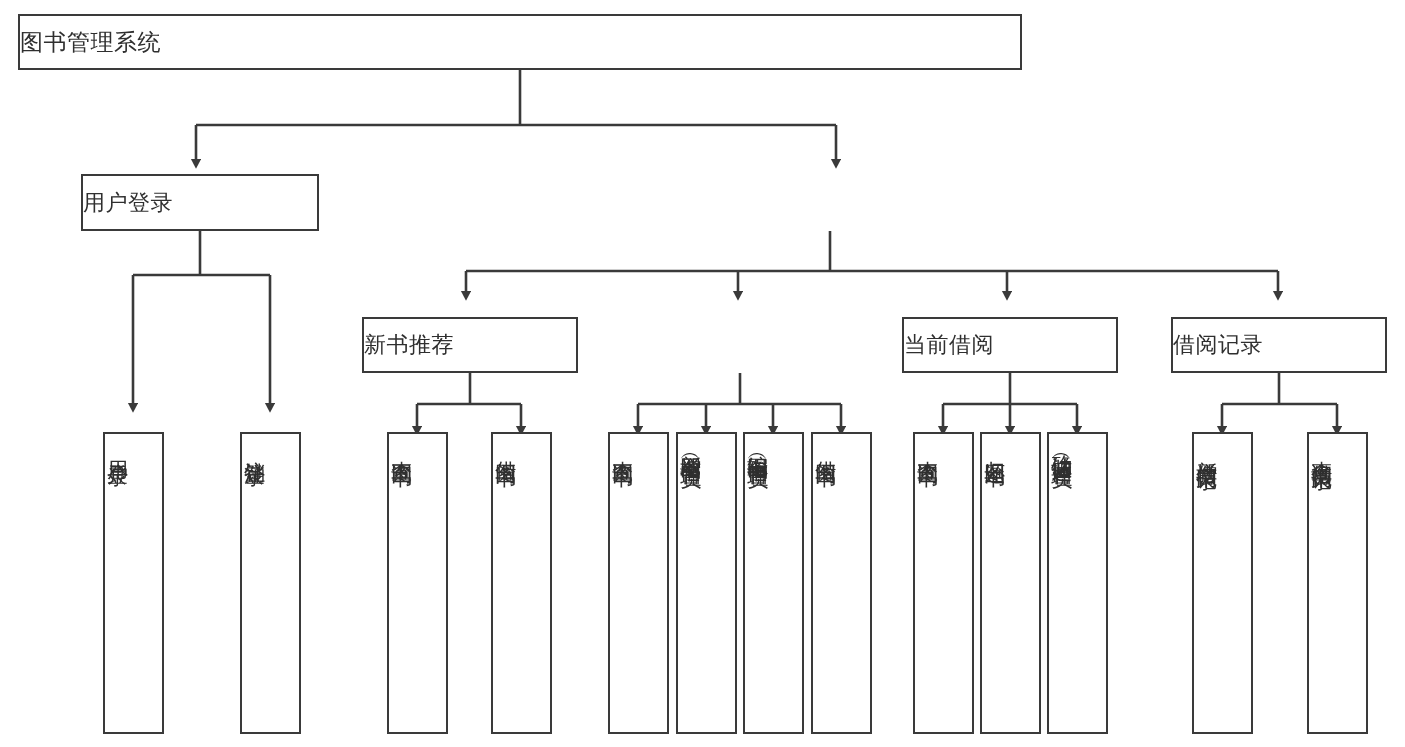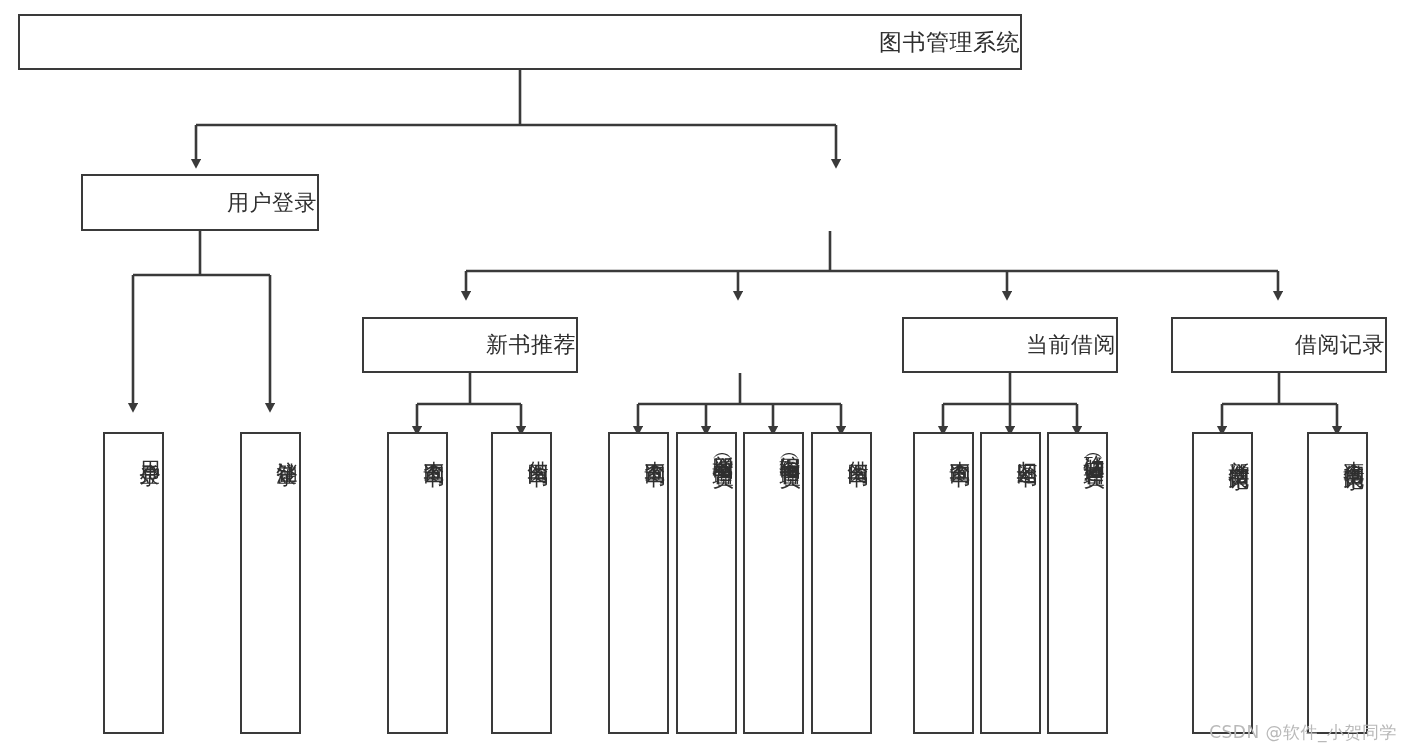--- a/index.html
+++ b/index.html
@@ -27,21 +27,21 @@
     height: 747px;
     pointer-events: none;
   }
   .node {
     position: absolute;
     box-sizing: border-box;
     background: #ffffff;
     border: 2.5px solid #3a3a3a;
     display: flex;
     align-items: center;
-    justify-content: flex-end;
+    justify-content: flex-start;
     color: #2f2f2f;
   }
   .node-label {
     display: block;
     text-align: center;
     line-height: 1.14;
     letter-spacing: 0.5px;
   }
   .node.root {
     border-width: 2.5px;
@@ -201,15 +201,14 @@
   </div>
 
   <div class="node leaf" style="left:1192px; top:432px; width:61px; height:302px;">
     <span class="node-label">新增借阅记录</span>
   </div>
 
   <div class="node leaf" style="left:1307px; top:432px; width:61px; height:302px;">
     <span class="node-label">查询借阅记录</span>
   </div>
 
-  <div id="watermark">CSDN @软件_小贺同学</div>
 
 </div>
 
 </body></html>

